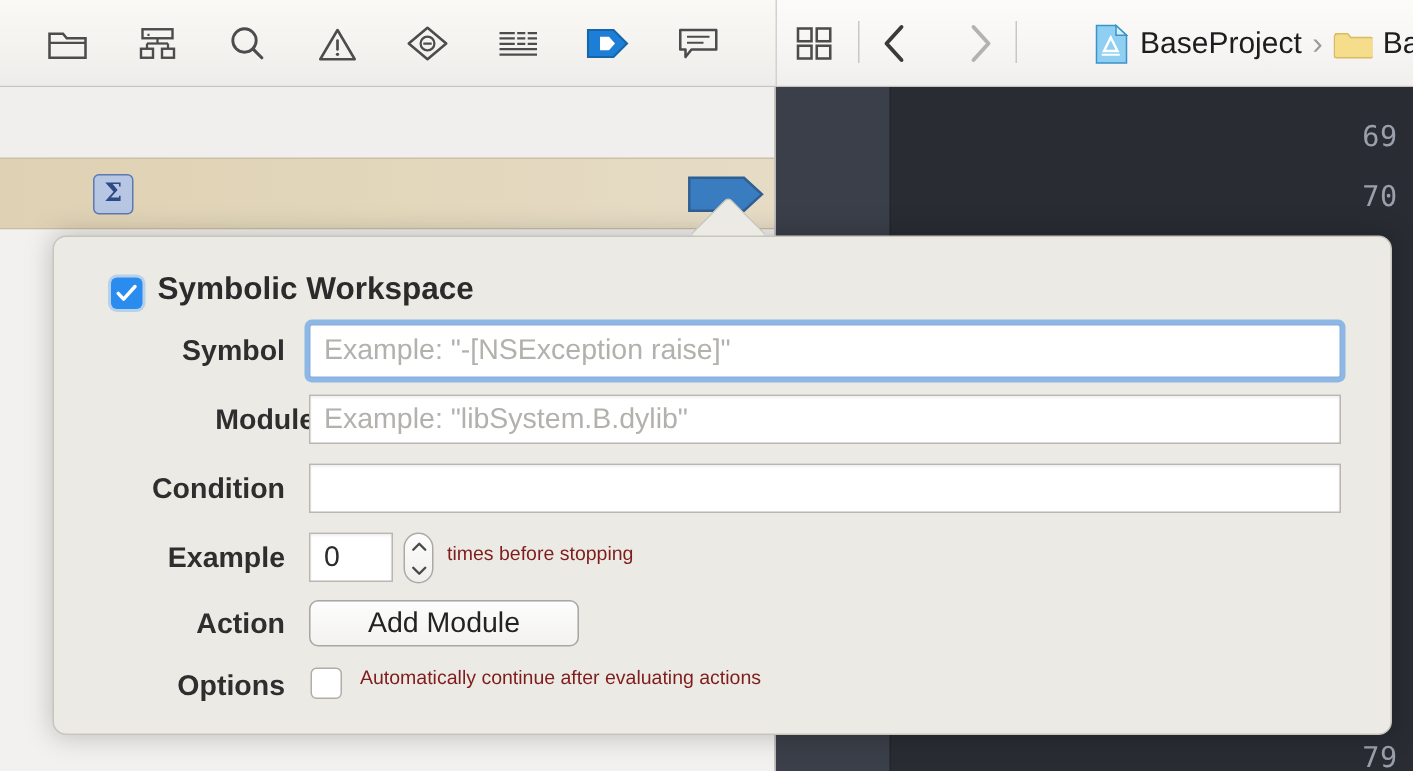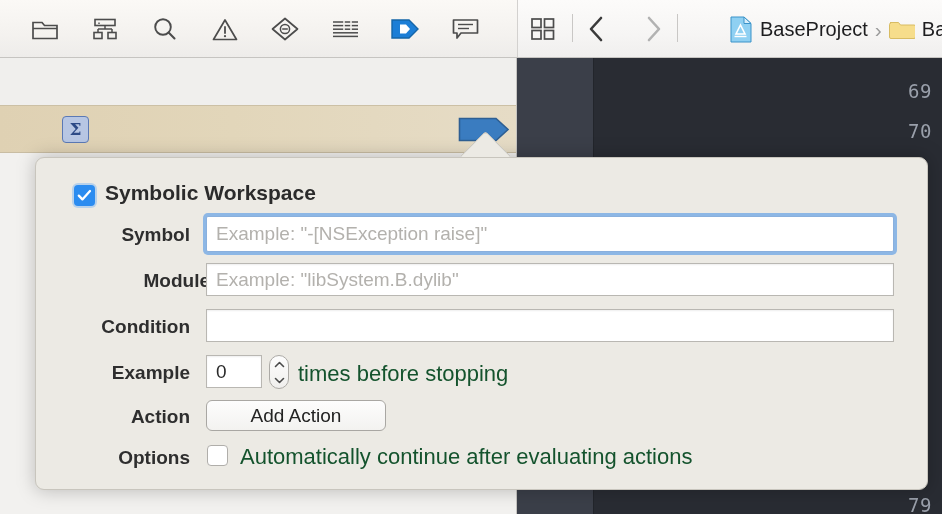--- a/index.html
+++ b/index.html
@@ -310,22 +310,22 @@
     display: flex;
     flex-direction: column;
     align-items: center;
     justify-content: space-around;
     box-sizing: border-box;
   }
   .stepper svg { display: block; }
 
   .side-text {
     position: absolute;
-    font-size: 22px;
-    color: #14532d;
+    font-size: 13px;
+    color: #7f1d1d;
     white-space: nowrap;
   }
   .txt-times { left: 298px; top: 361px; }
 
   .btn-addaction {
     position: absolute;
     left: 206px; top: 400px;
     width: 180px; height: 31px;
     border: 1px solid #a9a7a3;
     border-radius: 6px;
@@ -537,18 +537,18 @@
     <svg width="11" height="7" viewBox="0 0 11 7">
       <polyline points="1.5,5.5 5.5,1.5 9.5,5.5" fill="none" stroke="#4a4a4a" stroke-width="1.6" stroke-linecap="round" stroke-linejoin="round"></polyline>
     </svg>
     <svg width="11" height="7" viewBox="0 0 11 7">
       <polyline points="1.5,1.5 5.5,5.5 9.5,1.5" fill="none" stroke="#4a4a4a" stroke-width="1.6" stroke-linecap="round" stroke-linejoin="round"></polyline>
     </svg>
   </div>
 
   <div class="side-text txt-times">times before stopping</div>
 
-  <div class="btn-addaction">Add Action</div>
+  <div class="btn-addaction">Add Module</div>
 
   <div class="opt-check"></div>
   <div class="side-text txt-autocontinue">Automatically continue after evaluating actions</div>
 
 </div>
 
 </body></html>

